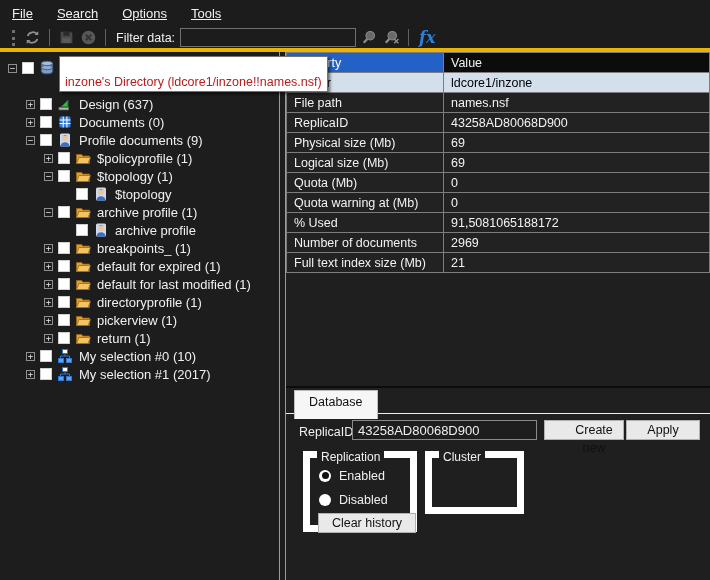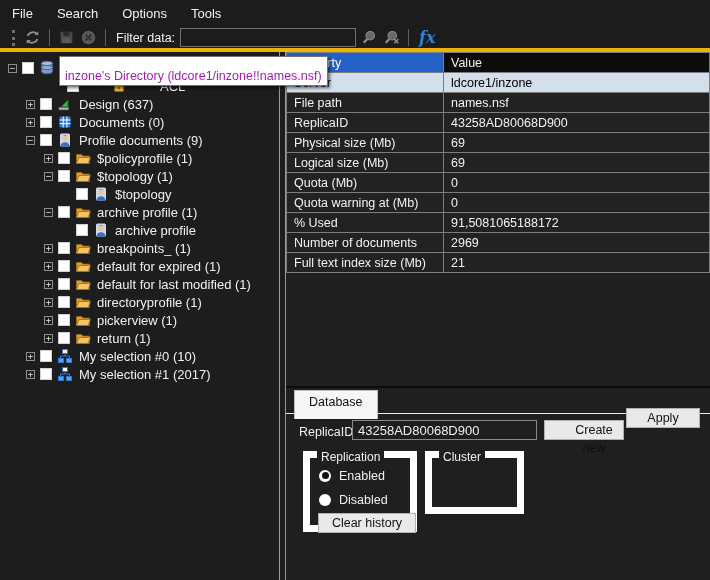--- a/index.html
+++ b/index.html
@@ -5,21 +5,21 @@
   * { box-sizing: border-box; }
   html,body { margin:0; padding:0; }
   body {
     width:710px; height:580px; position:relative; overflow:hidden;
     background:#1f1f1f; color:#f0f0f0;
     font-family:"Liberation Sans", sans-serif; font-size:12.5px;
   }
   
   .menubar { height:27px; display:flex; align-items:center; gap:24px;
     padding-left:12px; background:#1c1c1c; font-size:13px; }
-  .menu-item { cursor:default; }
+  .menu-item { cursor:default;text-decoration:underline; }
   
   .toolbar { height:25px; display:flex; align-items:center; gap:5px;
     background:#1c1c1c; border-bottom:4px solid #eab308; padding-left:10px; }
   .grip { width:0; height:16px; border-left:3px dotted #6f6f6f; margin:0 4px 0 2px; }
   .tb-sep { width:1px; height:17px; background:#5f5f5f; margin:0 3px; flex:none; }
   .tb-icon { width:17px; height:17px; flex:none; }
   .tb-icon svg { width:100%; height:100%; display:block; }
   .filter-label { margin-left:2px; }
   input.filter { width:176px; height:19px; background:#1c1c1c; border:1px solid #707070;
     color:#eee; font-size:12px; padding:0 3px; font-family:"Liberation Sans",sans-serif; }
@@ -59,33 +59,33 @@
     border-bottom:none; z-index:2; }
   .tab-line { position:absolute; left:0; right:0; top:23px; height:1px; background:#ececec; }
   .replica-label { position:absolute; left:13px; top:35px; }
   input.replica { position:absolute; left:66px; top:30px; width:185px; height:20px;
     background:#1e1e1e; border:1px solid #8a8a8a; color:#eee; font-size:13px;
     padding:0 5px; font-family:"Liberation Sans",sans-serif; }
   .btn { position:absolute; height:20px; background:#e9e9e9; color:#111;
     border:1px solid #b0b0b0; font-size:12.5px; text-align:center; line-height:18px;
     font-family:"Liberation Sans",sans-serif; padding:0; }
   .btn-create { left:258px; top:30px; width:80px;padding-left:20px; }
-  .btn-apply  { left:340px; top:18px; width:74px; }
+  .btn-apply  { left:340px; top:30px; width:74px; }
   .groupbox { position:absolute; border:7px solid #ffffff; }
   .gb-replication { left:17px;  top:61px; width:114px; height:81px; }
   .gb-cluster     { left:139px; top:61px; width:99px; height:63px; }
   .legend { position:absolute; top:-8px; left:7px; background:#1f1f1f; padding:0 4px; font-size:12px; }
   .radio-row { display:flex; align-items:center; gap:8px; margin:11px 0 0 9px; height:13px; }
   .radio { width:12px; height:12px; border-radius:50%; background:#fff; position:relative; flex:none; }
   .radio.checked::after { content:""; position:absolute; left:2.5px; top:2.5px;
     right:2.5px; bottom:2.5px; border-radius:50%; background:#111; }
   .btn-clear { left:8px; top:55px; width:98px; }
   
   .tooltip { position:absolute; left:59px; top:56px; z-index:10; background:#fff;
-    color:#a21caf; border:1px solid #737373; padding:12px 5px 2px; white-space:nowrap;
+    color:#b91c1c; border:1px solid #737373; padding:18px 5px 2px; white-space:nowrap;
     box-shadow:2px 2px 3px rgba(0,0,0,.55); font-size:12.5px; }
 </style>
 </head>
 <body>
 
 <div>
 
   <div class="menubar">
       <span class="menu-item">File</span>
       <span class="menu-item">Search</span>

